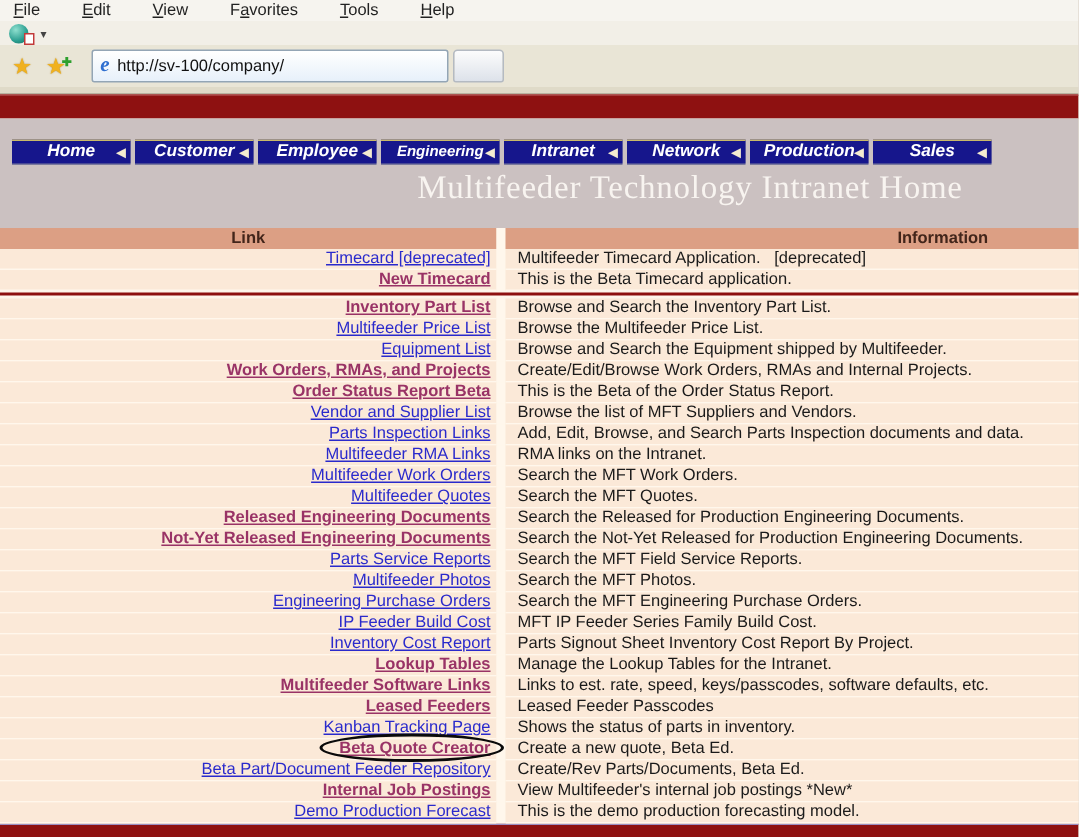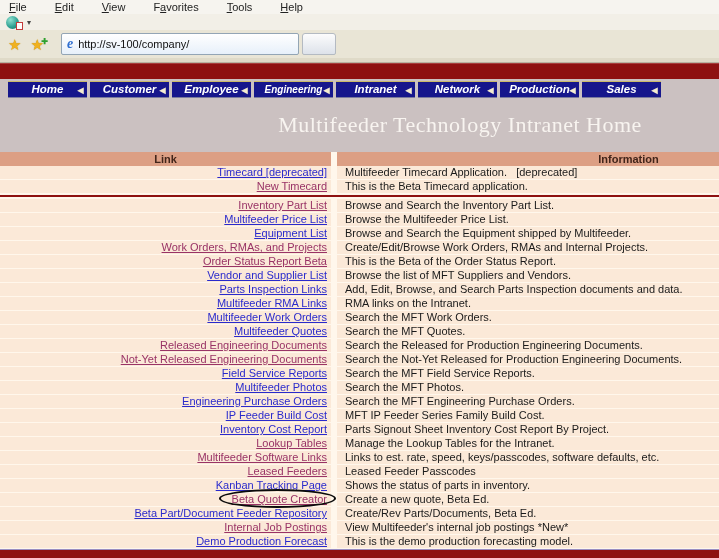--- a/index.html
+++ b/index.html
@@ -28,21 +28,21 @@
   .ie-icon{color:#2f6fd0;font-family:"Liberation Serif",serif;font-weight:bold;font-style:italic;font-size:14px;margin-right:5px;}
   .url{font-size:11px;color:#111;white-space:nowrap;}
   .tab-stub{width:34px;height:22px;margin-left:3px;background:linear-gradient(#fcfcfc,#dde2ea);
             border:1px solid #b4bac2;border-radius:3px 3px 2px 2px;}
   .chrome-strip{height:5px;background:#dfdac8;border-bottom:1px solid #b8b2a0;}
 
   
   .band-top{height:16px;background:var(--maroon);border-top:1px solid #a73d3d;}
   .gray-zone{background:var(--graypink);}
   .page-inner{width:920px;}
-  .navbar{height:20px;padding-top:2px;}
+  .navbar{height:20px;padding-top:14px;}
   .nav-inner{display:flex;gap:3px;padding-left:8px;}
   .nav-btn{position:relative;width:79px;height:16px;background:var(--navy);border-top:1px solid #c9b96a;
            box-shadow:0 1px 0 #7a7a9e;display:flex;align-items:center;justify-content:center;cursor:pointer;}
   .nav-label{color:#fff;font-style:italic;font-weight:bold;font-size:11.5px;line-height:15px;white-space:nowrap;}
   .nav-btn:nth-child(4) .nav-label{font-size:10px;}
   .nav-arrow{position:absolute;right:1px;top:1px;color:#f4ecd0;font-size:11px;line-height:14px;}
   .title-band{height:53px;border-radius:23px;}
   .title-band h1{text-align:center;padding-top:13px;font-family:"Liberation Serif",serif;font-weight:normal;
                  font-size:22px;color:#f8f4f0;letter-spacing:0.5px;}
 
@@ -51,21 +51,21 @@
   .thead{display:flex;height:14px;font-size:11px;font-weight:bold;color:#42251a;}
   .th-link{width:331px;background:var(--salmon);text-align:center;line-height:14px;}
   .th-gap{width:6px;background:var(--rowsep);}
   .th-info{flex:1;background:var(--salmon);text-align:center;line-height:14px;}
   .row{display:flex;height:14px;font-size:11px;}
   .cell-link,.cell-info{background:var(--rowbg);border-bottom:1px solid var(--rowsep);line-height:13px;}
   .cell-link{width:331px;text-align:right;padding-right:4px;overflow:visible;}
   .cell-gap{width:6px;background:var(--rowsep);}
   .cell-info{flex:1;padding-left:8px;color:#1a1a1a;white-space:nowrap;}
   a.link{color:var(--link);text-decoration:underline;cursor:pointer;position:relative;white-space:nowrap;}
-  a.link.visited{color:var(--visited);}
+  a.link.visited{color:var(--visited);font-weight:bold;}
   .ellipse{position:absolute;left:-13px;right:-9px;top:-4px;bottom:-3px;border:2px solid #0a0a0a;
            border-radius:50%;pointer-events:none;}
   .section-divider{height:4px;background:var(--rowsep);}
   .section-divider div{height:2px;margin-top:1px;background:var(--maroon);}
   .band-bottom{height:10px;background:var(--maroon);border-top:1px solid #9a8ec2;}
 </style>
 </head>
 <body>
 
 <div class="screen">
@@ -223,21 +223,21 @@
               <div class="cell-link"><a class="link visited">Released Engineering Documents</a></div>
               <div class="cell-gap"></div>
               <div class="cell-info">Search the Released for Production Engineering Documents.</div>
             </div>
             <div class="row">
               <div class="cell-link"><a class="link visited">Not-Yet Released Engineering Documents</a></div>
               <div class="cell-gap"></div>
               <div class="cell-info">Search the Not-Yet Released for Production Engineering Documents.</div>
             </div>
             <div class="row">
-              <div class="cell-link"><a class="link">Field Service Reports</a></div>
+              <div class="cell-link"><a class="link">Parts Service Reports</a></div>
               <div class="cell-gap"></div>
               <div class="cell-info">Search the MFT Field Service Reports.</div>
             </div>
             <div class="row">
               <div class="cell-link"><a class="link">Multifeeder Photos</a></div>
               <div class="cell-gap"></div>
               <div class="cell-info">Search the MFT Photos.</div>
             </div>
             <div class="row">
               <div class="cell-link"><a class="link">Engineering Purchase Orders</a></div>

